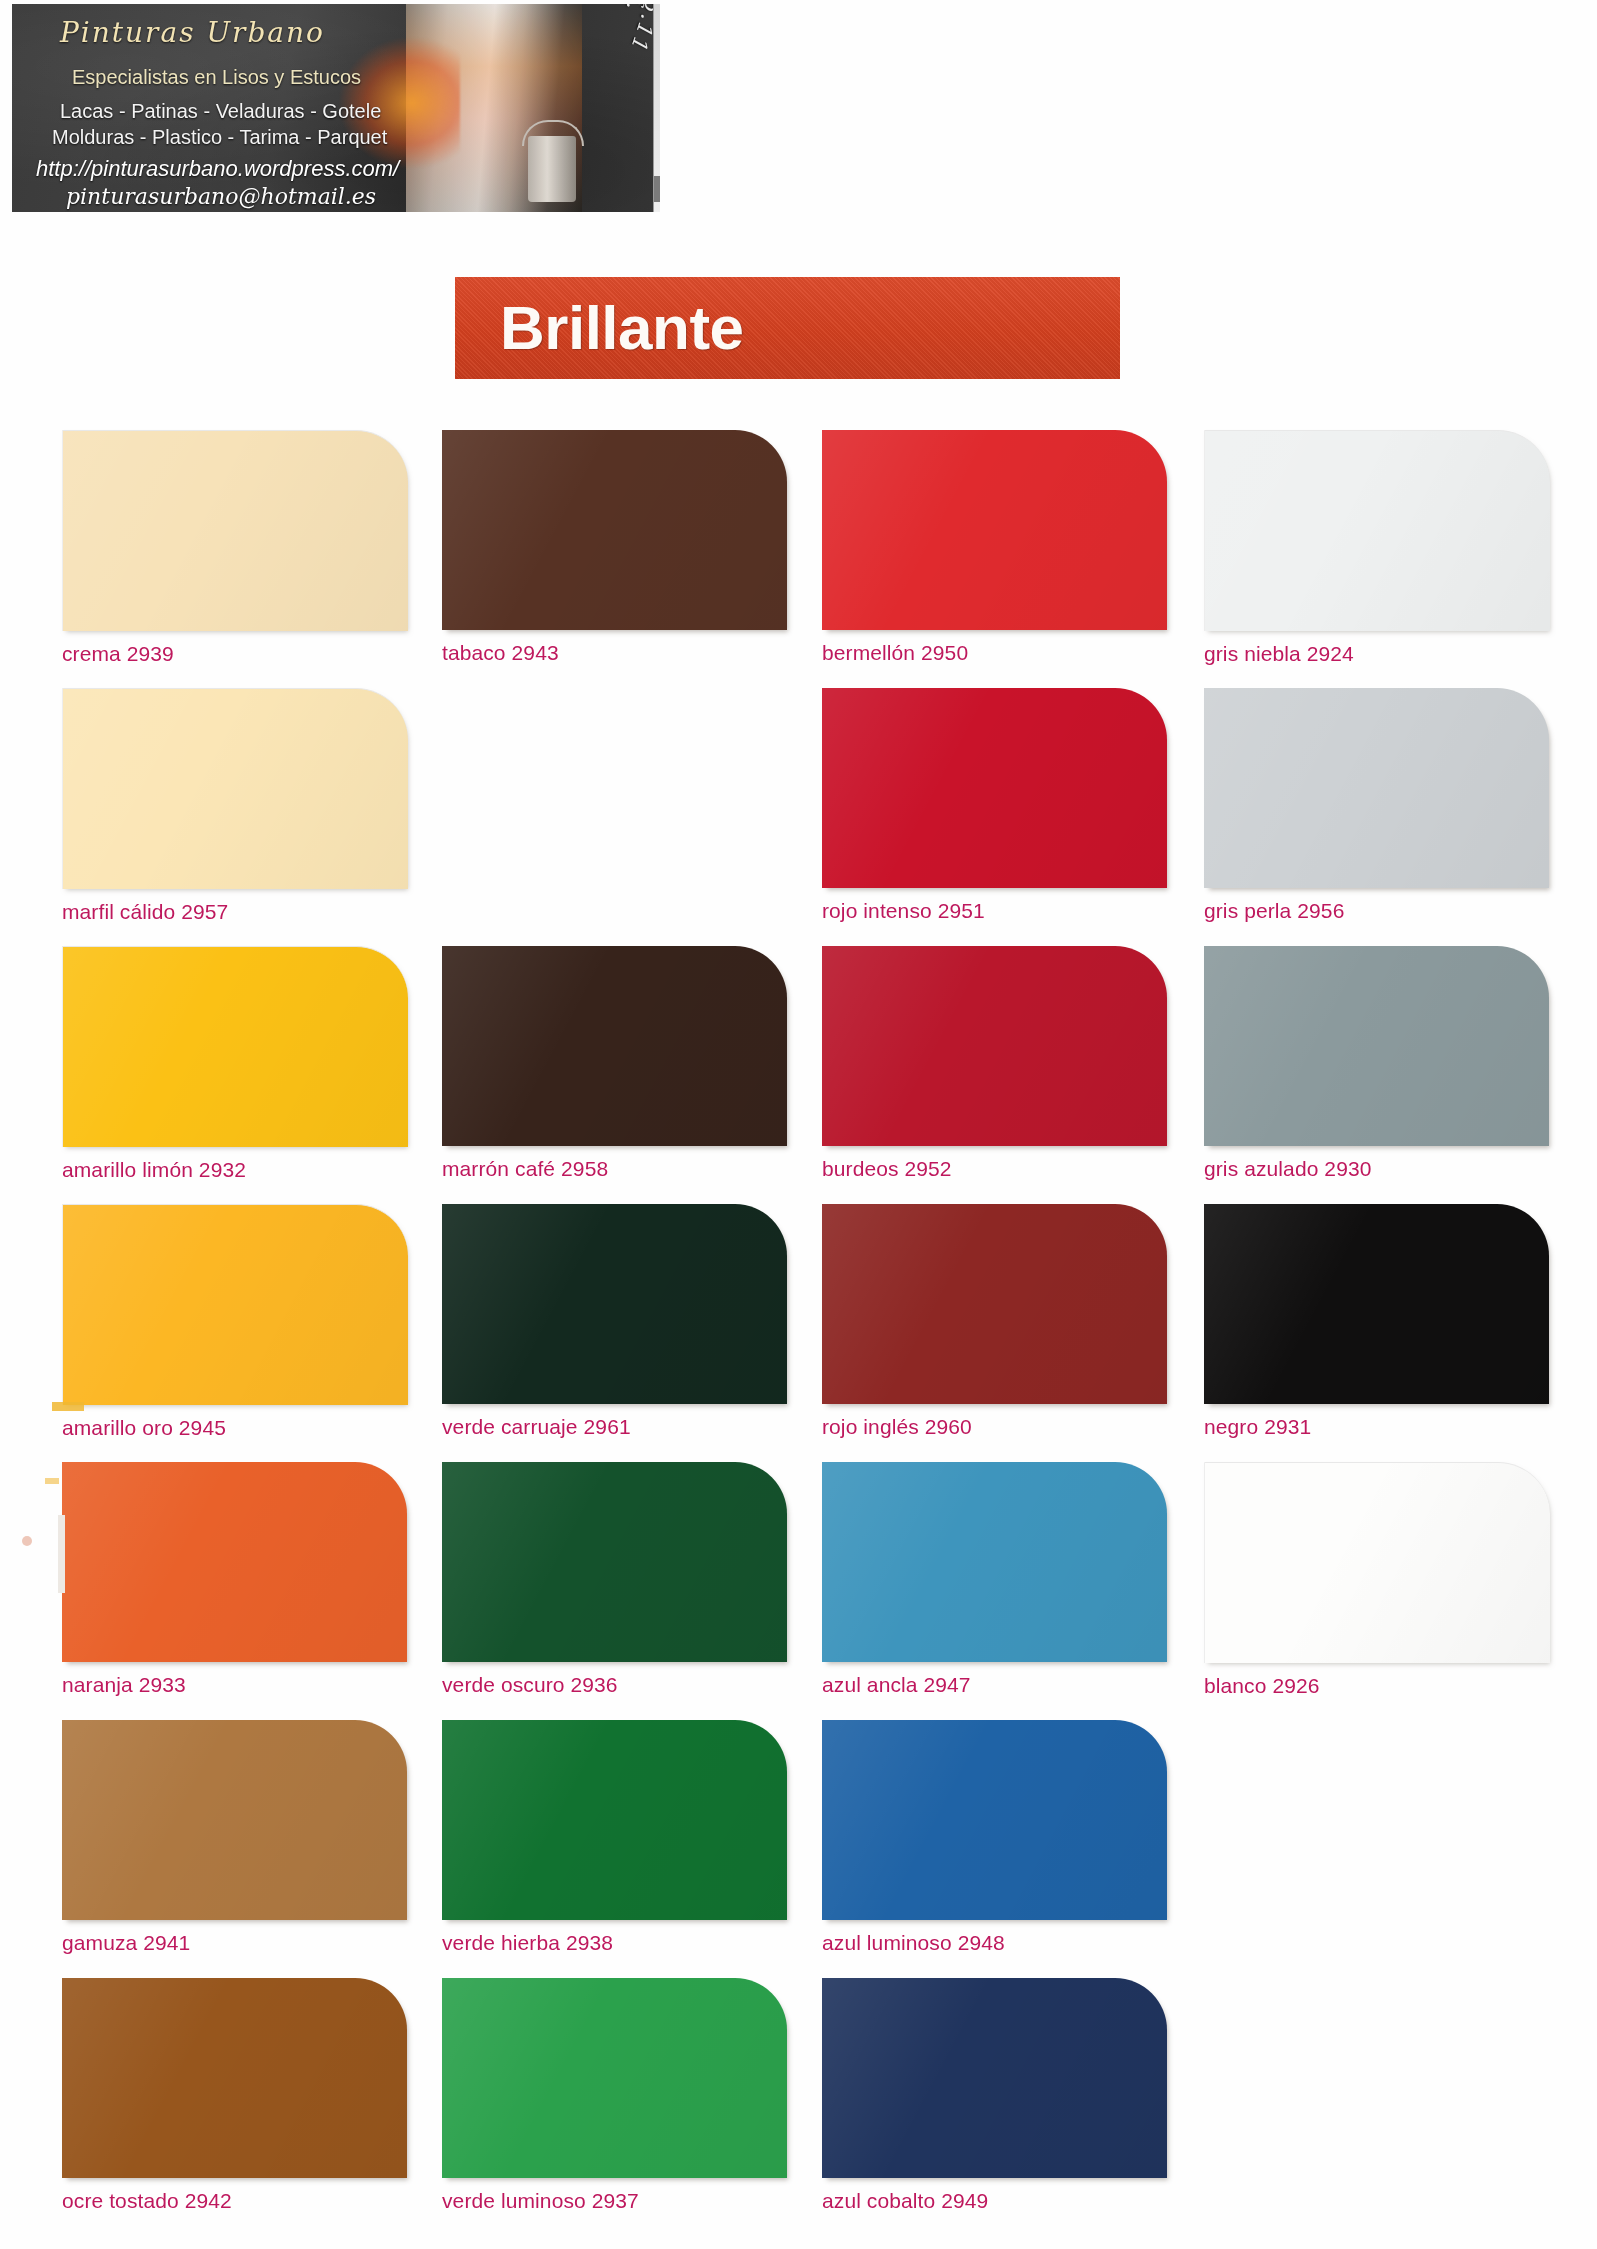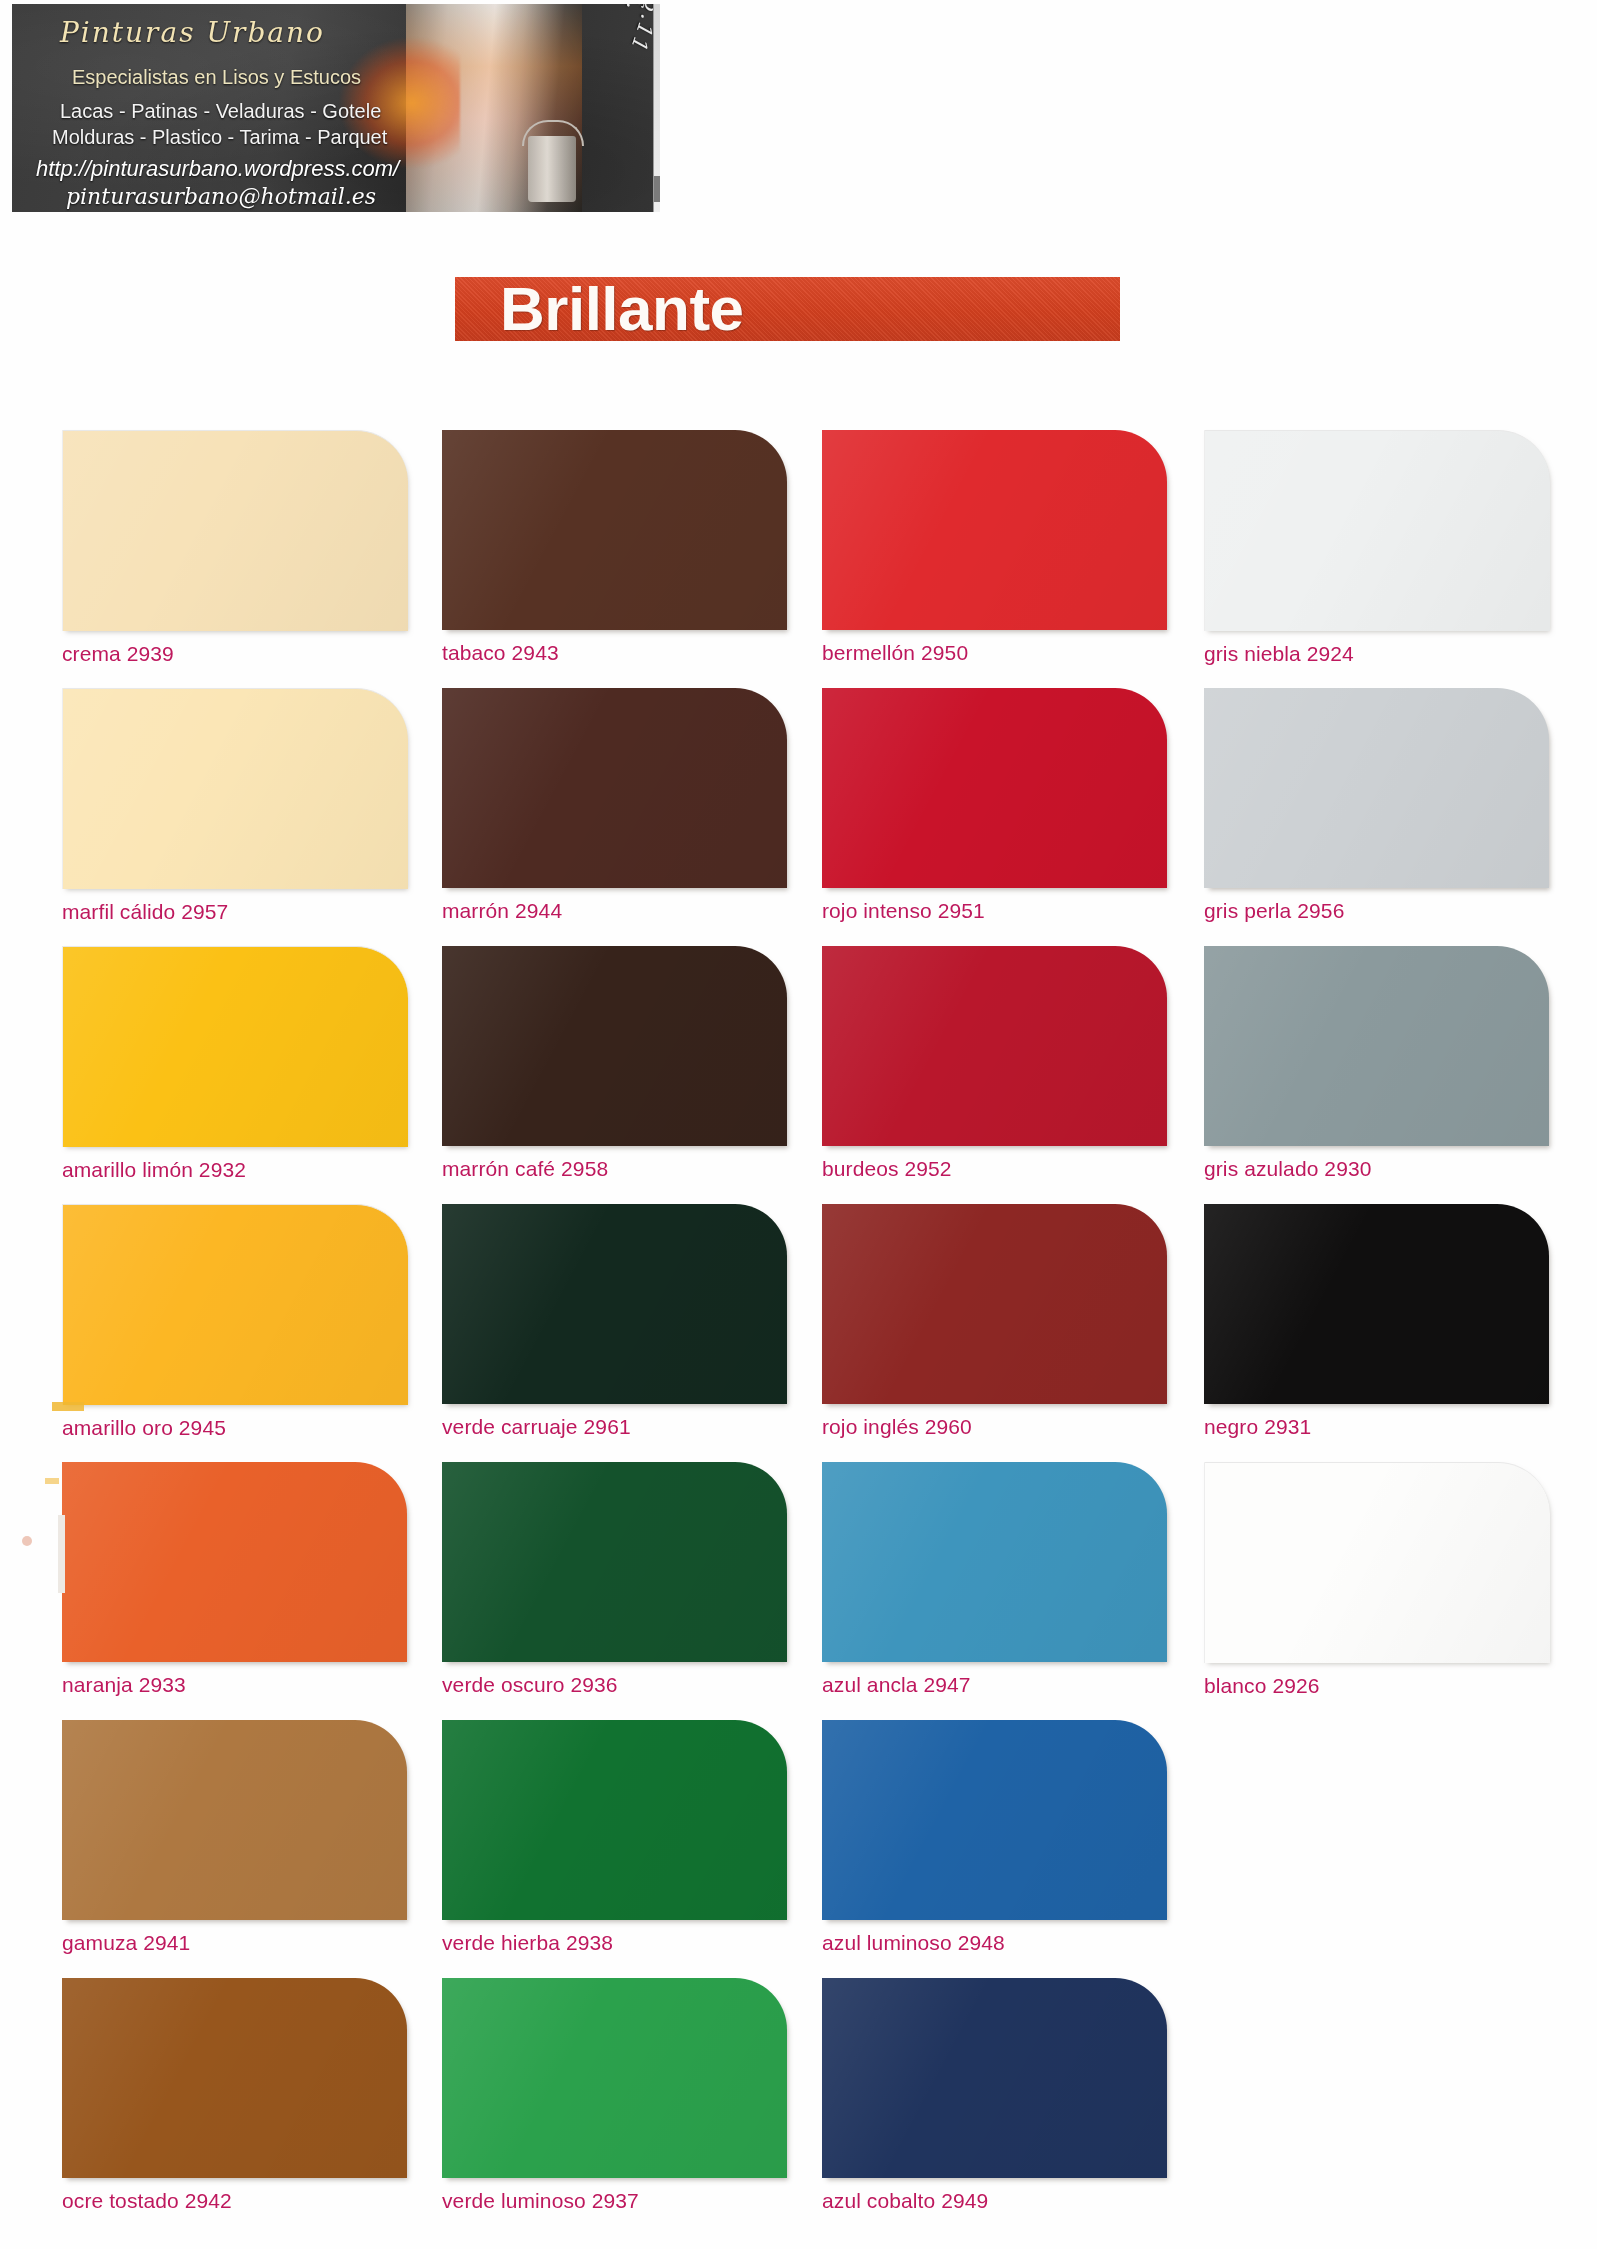--- a/index.html
+++ b/index.html
@@ -184,21 +184,21 @@
     height: 26px;
     background: #7b7b7b;
   }
 
   
   #title-band {
     position: absolute;
     left: 455px;
     top: 277px;
     width: 665px;
-    height: 64px;
+    height: 102px;
     background: #d9452a;
     background-image:
       repeating-linear-gradient(45deg, rgba(255,255,255,0.05) 0 1px, rgba(0,0,0,0.045) 1px 3px),
       linear-gradient(180deg, #de4c2d 0%, #d3401f 55%, #c83c1e 100%);
     display: flex;
     align-items: center;
   }
   #title-text {
     color: #fdfaf6;
     font-size: 62px;
@@ -325,26 +325,20 @@
         <div class="swatch-label">gris niebla 2924</div>
       </div>
     </div>
     <div class="swatch-row">
       <div class="swatch-cell c0">
         <div class="swatch-chip outlined" style="background: rgb(251, 230, 182);">
           <div class="sheen"></div>
         </div>
         <div class="swatch-label">marfil cálido 2957</div>
       </div>
-      <div class="swatch-cell c1">
-        <div class="swatch-chip" style="background: rgb(78, 42, 34);">
-          <div class="sheen"></div>
-        </div>
-        <div class="swatch-label">marrón 2944</div>
-      </div>
       <div class="swatch-cell c2">
         <div class="swatch-chip" style="background: rgb(201, 19, 42);">
           <div class="sheen"></div>
         </div>
         <div class="swatch-label">rojo intenso 2951</div>
       </div>
       <div class="swatch-cell c3">
         <div class="swatch-chip" style="background: rgb(205, 209, 212);">
           <div class="sheen"></div>
         </div>

